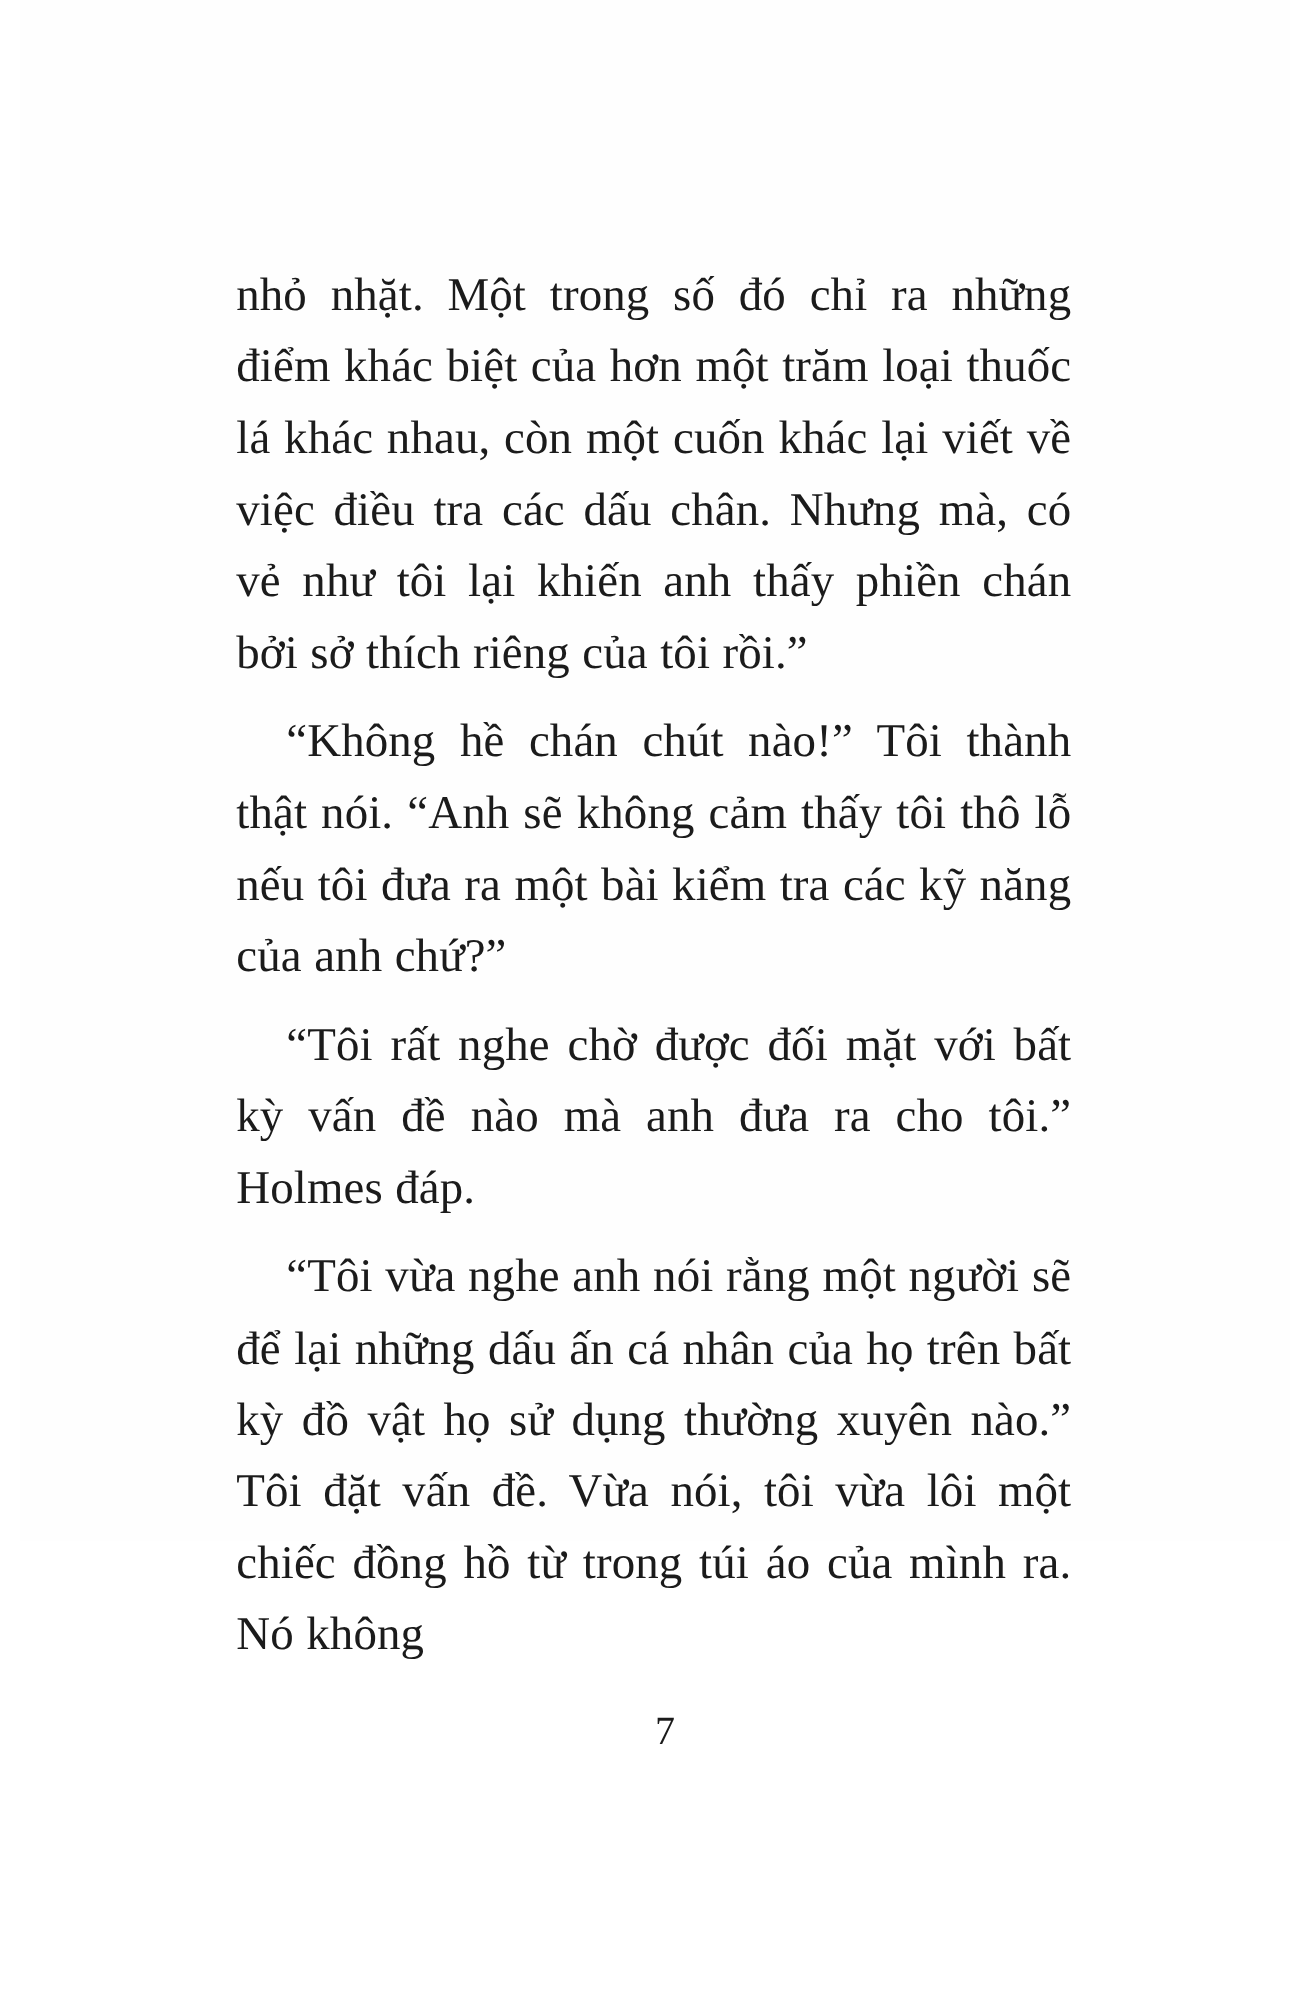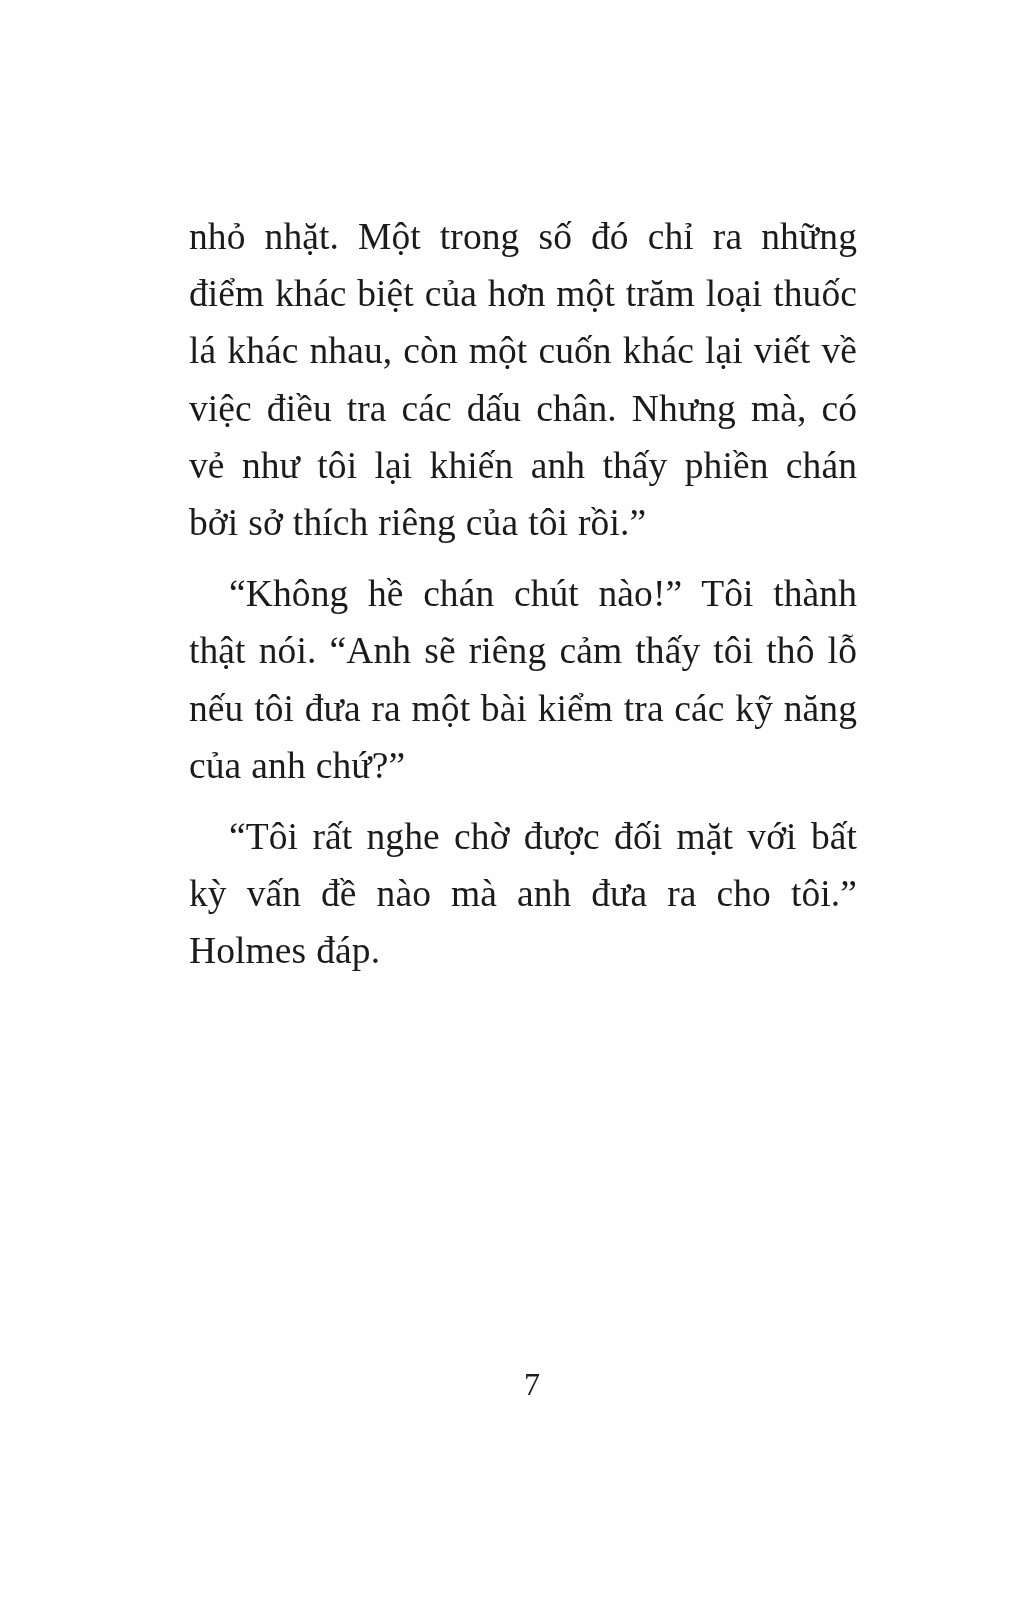--- a/index.html
+++ b/index.html
@@ -54,17 +54,18 @@
     color: #1b1b1b;
     font-family: "Liberation Serif", "DejaVu Serif", serif;
   }
 </style>
 </head>
 <body>
 
 <div class="page">
   <div class="text-column">
     <p class="para">nhỏ nhặt. Một trong số đó chỉ ra những điểm khác biệt của hơn một trăm loại thuốc lá khác nhau, còn một cuốn khác lại viết về việc điều tra các dấu chân. Nhưng mà, có vẻ như tôi lại khiến anh thấy phiền chán bởi sở thích riêng của tôi rồi.”</p>
-    <p class="para indent">“Không hề chán chút nào!” Tôi thành thật nói. “Anh sẽ riêng cảm thấy tôi thô lỗ nếu tôi đưa ra một bài kiểm tra các kỹ năng của anh chứ?”</p>
+    <p class="para indent">“Không hề chán chút nào!” Tôi thành thật nói. “Anh sẽ không cảm thấy tôi thô lỗ nếu tôi đưa ra một bài kiểm tra các kỹ năng của anh chứ?”</p>
     <p class="para indent">“Tôi rất nghe chờ được đối mặt với bất kỳ vấn đề nào mà anh đưa ra cho tôi.” Holmes đáp.</p>
+    <p class="para indent">“Tôi vừa nghe anh nói rằng một người sẽ để lại những dấu ấn cá nhân của họ trên bất kỳ đồ vật họ sử dụng thường xuyên nào.” Tôi đặt vấn đề. Vừa nói, tôi vừa lôi một chiếc đồng hồ từ trong túi áo của mình ra. Nó không</p>
   </div>
   <div class="page-number">7</div>
 </div>
 
 </body></html>

